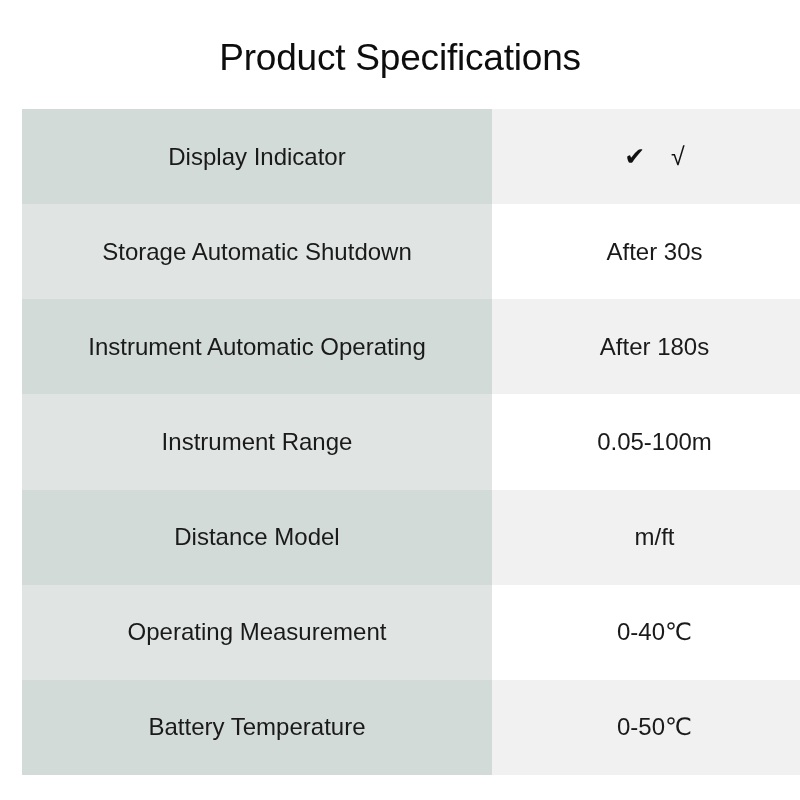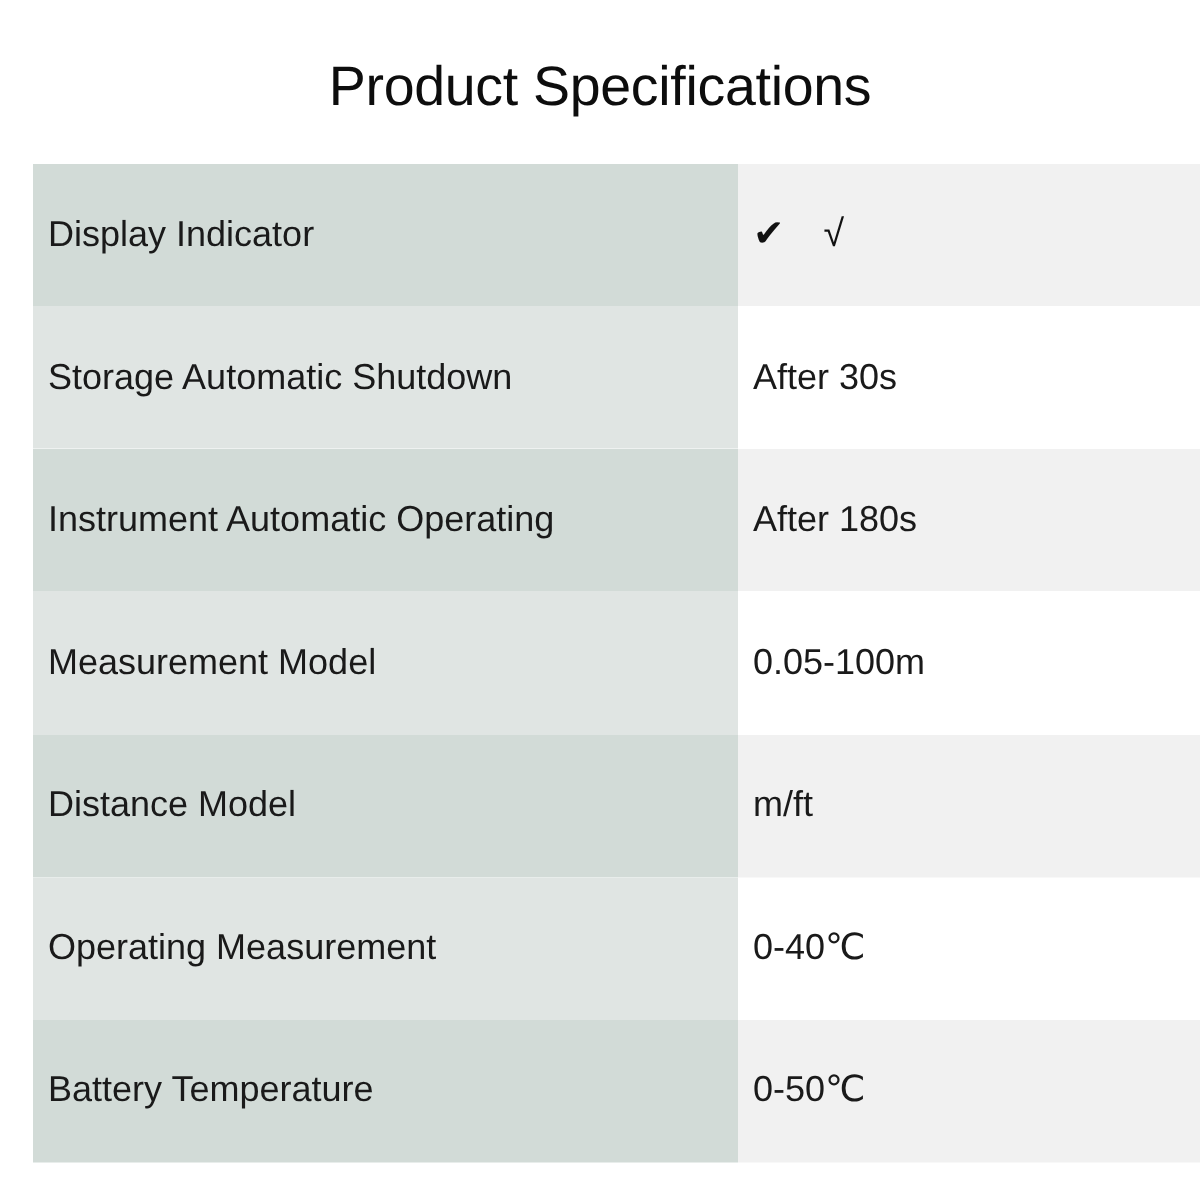--- a/index.html
+++ b/index.html
@@ -48,20 +48,21 @@
   }
 
   .spec-table td {
     padding: 0 10px;
     margin: 17px;
     border: none;
     vertical-align: middle;
     font-size: 24px;
     font-weight: normal;
     color: #1a1a1a;
+    text-align: center;
     line-height: 30px;
     overflow: hidden;
     white-space: nowrap;
   }
 
   .col-label { width: 450px; }
   .col-value { width: 305px; }
 
   
   .row-odd  .col-label { background: #d2dbd7; }
@@ -112,21 +113,21 @@
         <td class="col-label">Storage Automatic Shutdown</td>
         <td class="col-value">After 30s</td>
       </tr>
 
       <tr class="row-odd">
         <td class="col-label">Instrument Automatic Operating</td>
         <td class="col-value">After 180s</td>
       </tr>
 
       <tr class="row-even">
-        <td class="col-label">Measurement Model</td>
+        <td class="col-label">Instrument Range</td>
         <td class="col-value">0.05-100m</td>
       </tr>
 
       <tr class="row-odd">
         <td class="col-label">Distance Model</td>
         <td class="col-value">m/ft</td>
       </tr>
 
       <tr class="row-even">
         <td class="col-label">Operating Measurement</td>

